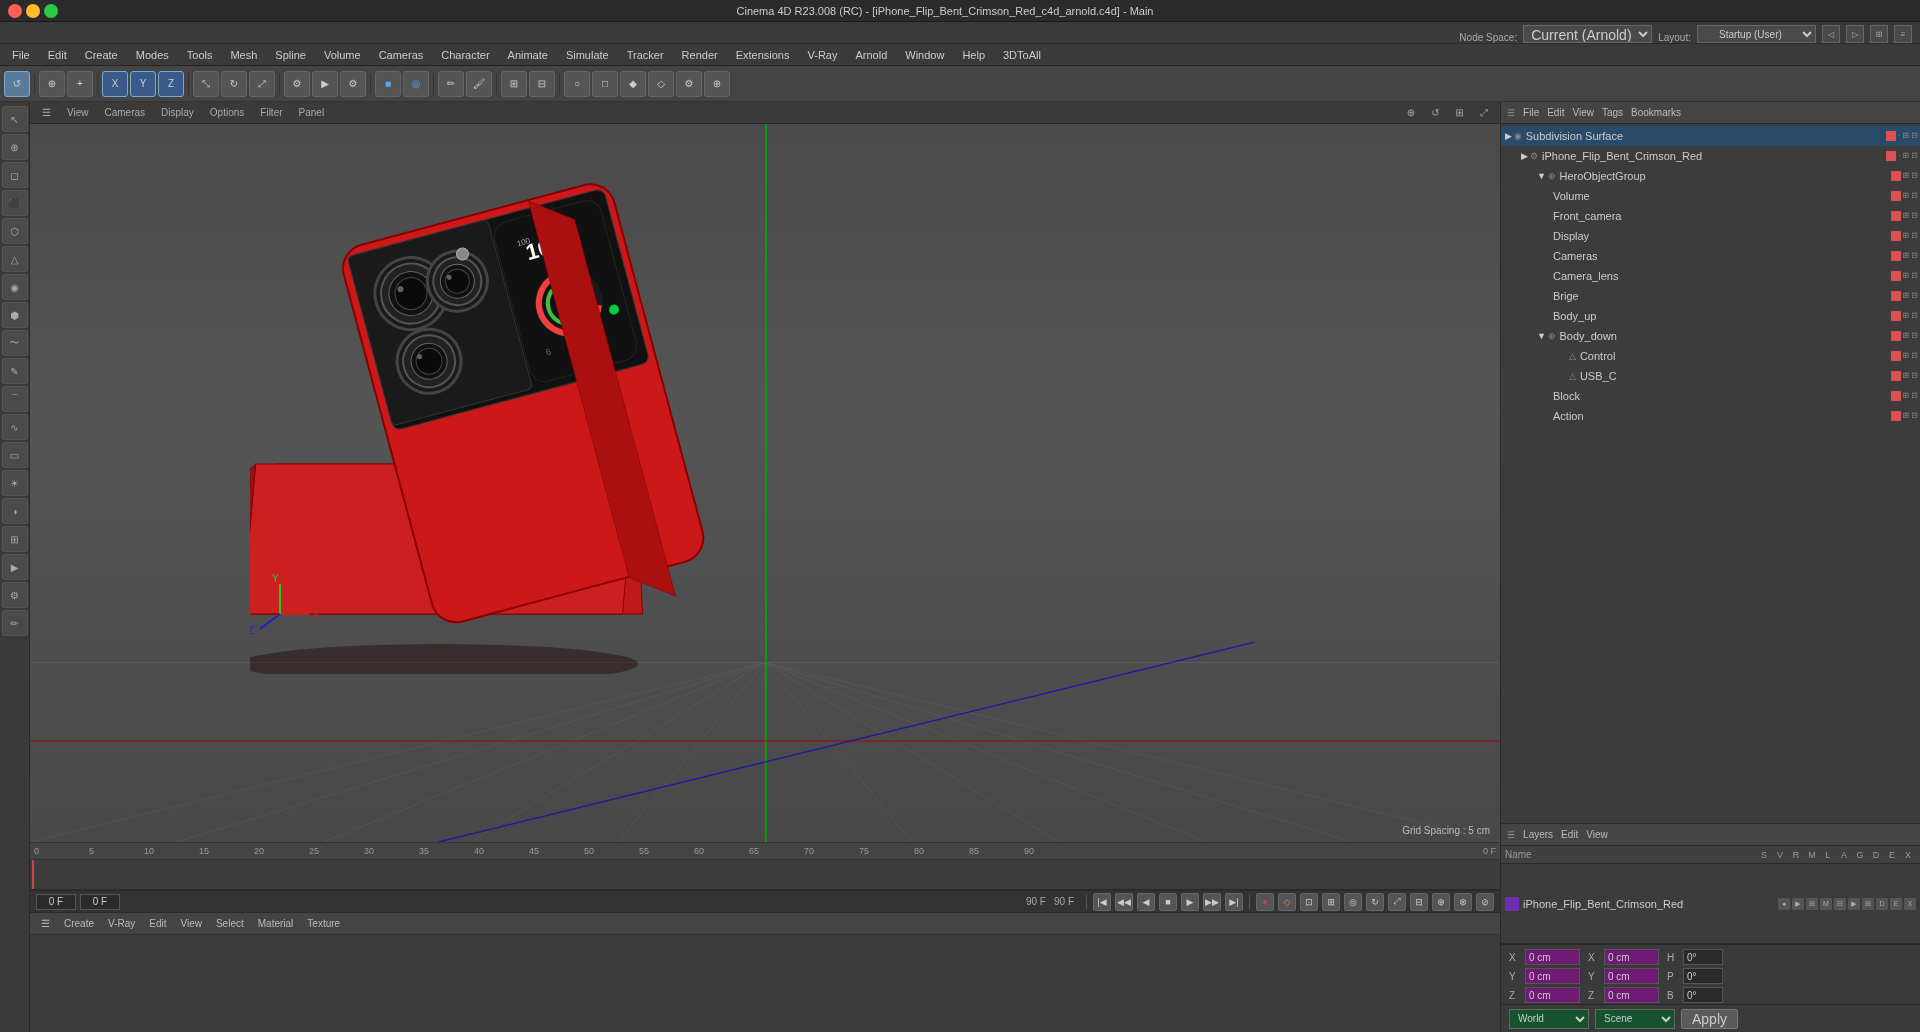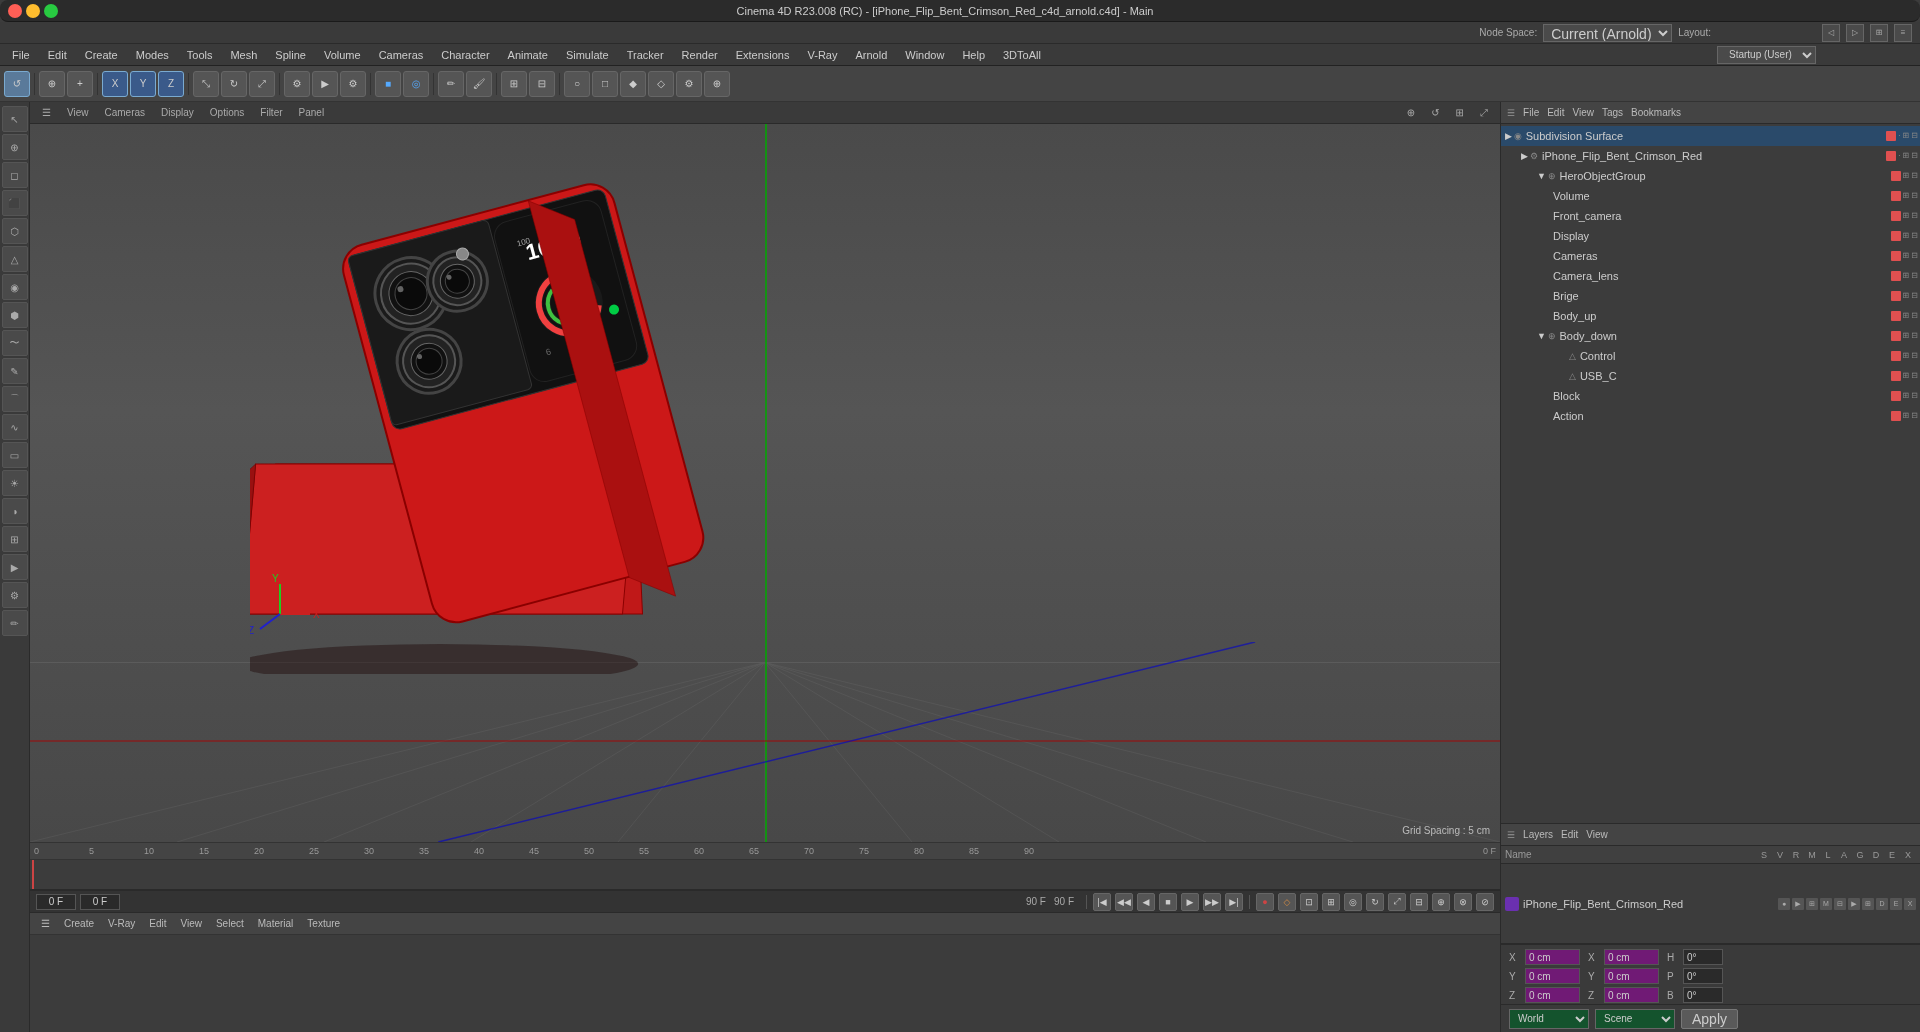--- a/index.html
+++ b/index.html
@@ -1,19 +1,19 @@
 <!DOCTYPE html>
 <html><head>
   <meta charset="utf-8">
   <style>
     * { margin: 0; padding: 0; box-sizing: border-box; }
     body { width: 1920px; height: 1032px; background: #3c3c3c; font-family: Arial, sans-serif; font-size: 11px; color: #ccc; overflow: hidden; position: relative; }
 
     
-    #titlebar { height: 22px; background: #2b2b2b; display: flex; align-items: center; justify-content: space-between; padding: 0 8px; border-bottom: 1px solid #1a1a1a; border-radius: 8px; }
+    #titlebar { height: 22px; background: #2b2b2b; display: flex; align-items: center; justify-content: space-between; padding: 0 8px; border-bottom: 1px solid #1a1a1a; }
     #titlebar-title { font-size: 11px; color: #ccc; flex: 1; text-align: center; }
     .title-btn { width: 14px; height: 14px; border-radius: 50%; border: none; cursor: pointer; }
     .title-btn.minimize { background: #ffbd2e; }
     .title-btn.maximize { background: #28ca41; }
     .title-btn.close { background: #ff5f56; }
     #titlebar-left { display: flex; align-items: center; }
 
     
     #menubar { height: 22px; background: #3a3a3a; display: flex; align-items: center; padding: 0 4px; border-bottom: 1px solid #222; gap: 2px; }
     .menu-item { padding: 2px 8px; font-size: 11px; color: #ccc; cursor: pointer; border-radius: 2px; }
@@ -94,24 +94,24 @@
     #bp-content { flex: 1; display: flex; align-items: center; padding: 4px 8px; gap: 8px; }
     .material-thumb { width: 50px; height: 50px; background: #8a2020; border: 2px solid #aaa; border-radius: 4px; position: relative; overflow: hidden; cursor: pointer; display: flex; align-items: flex-end; justify-content: center; }
     .material-thumb-label { font-size: 8px; color: #fff; background: rgba(0,0,0,0.6); width: 100%; text-align: center; padding: 1px; }
 
     
     ::-webkit-scrollbar { width: 6px; }
     ::-webkit-scrollbar-track { background: #333; }
     ::-webkit-scrollbar-thumb { background: #666; border-radius: 3px; }
 
     
-    #node-space-bar { height: 22px; background: #3a3a3a; display: flex; align-items: center; padding: 0 8px; gap: 6px; border-bottom: 1px solid #2a2a2a; justify-content: flex-end; }
+    #node-space-bar { height: 22px; background: #3a3a3a; display: flex; align-items: flex-end; padding: 0 8px; gap: 6px; border-bottom: 1px solid #2a2a2a; justify-content: flex-end; }
     .ns-label { font-size: 10px; color: #aaa; }
     .ns-select { height: 18px; background: #4a4a4a; border: 1px solid #666; color: #ccc; font-size: 14px; padding: 0 3px; }
-    .layout-select { height: 18px; background: #4a4a4a; border: 1px solid #666; color: #ccc; font-size: 10px; padding: 0 7px; margin-top: 44px; }
+    .layout-select { height: 18px; background: #4a4a4a; border: 1px solid #666; color: #ccc; font-size: 10px; padding: 0 17px; margin-top: 44px; }
     .ns-icon-btn { width: 18px; height: 18px; background: #4a4a4a; border: 1px solid #666; display: flex; align-items: center; justify-content: center; cursor: pointer; font-size: 8px; color: #aaa; }
 
     
     .ruler-mark { font-size: 9px; color: #999; display: inline-block; width: 55px; text-align: left; }
   </style>
 </head>
 <body>
 
 <div id="titlebar">
   <div id="titlebar-left">

